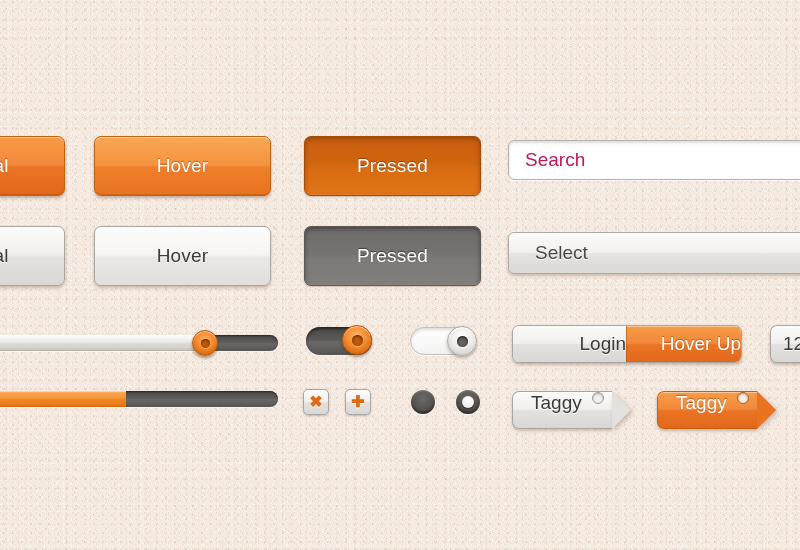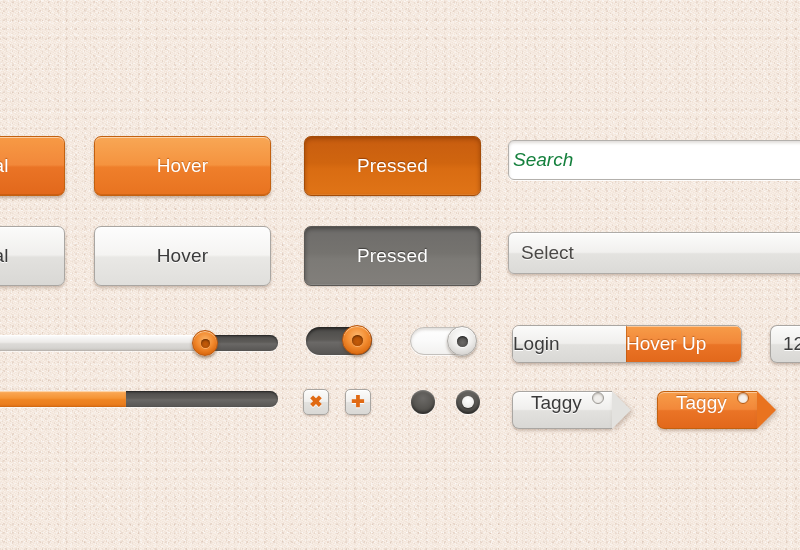--- a/index.html
+++ b/index.html
@@ -99,36 +99,35 @@
   .field{
     display:flex;align-items:center;
     border-radius:6px;box-sizing:border-box;
     border:1px solid #b3b0ac;
     background:#ffffff;
     box-shadow:
       inset 0 2px 3px rgba(130,120,110,.26),
       0 1px 0 rgba(255,255,255,.85);
   }
   .field .ph{
-    padding-left:4px;font-size:19px;color:#15803d;
+    padding-left:16px;font-size:19px;color:#be185d;
     text-shadow:0 1px 0 rgba(255,255,255,.8);
-    font-style:italic;
   }
   
   .selectbox{
     display:flex;align-items:center;
     border-radius:6px;box-sizing:border-box;
     border:1px solid #aeaba7;
     background:linear-gradient(to bottom,#fcfcfb 0%,#f1f0ee 48%,#e4e3e0 52%,#dbdad7 100%);
     box-shadow:
       inset 0 1px 0 rgba(255,255,255,.95),
       0 2px 3px rgba(120,90,70,.33);
   }
   .selectbox .ph{
-    padding-left:12px;font-size:19px;color:#4a4846;
+    padding-left:26px;font-size:19px;color:#4a4846;
     text-shadow:0 1px 0 rgba(255,255,255,.9);
   }
 
   
   .slider-track{
     position:absolute;height:16px;border-radius:8px;
     background:linear-gradient(to bottom,#4b4a48 0%,#5e5c59 45%,#6a6866 55%,#575553 100%);
     box-shadow:inset 0 1px 2px rgba(0,0,0,.55), 0 1px 0 rgba(255,255,255,.6);
     box-sizing:border-box;
   }
@@ -227,21 +226,21 @@
     box-shadow:0 1px 2px rgba(0,0,0,.5);
   }
 
   
   .segmented{
     position:absolute;display:flex;height:38px;border-radius:7px;overflow:hidden;
     box-sizing:border-box;border:1px solid #a9a6a2;
     box-shadow:0 2px 3px rgba(120,90,70,.38), inset 0 1px 0 rgba(255,255,255,.9);
   }
   .seg{
-    display:flex;align-items:center;justify-content:flex-start;
+    display:flex;align-items:center;justify-content:flex-end;
     font-size:19px;box-sizing:border-box;
   }
   .seg.inactive{
     background:linear-gradient(to bottom,#fbfbfa 0%,#f0efed 48%,#e2e1de 52%,#d9d8d5 100%);
     color:#3b3b3b;text-shadow:0 1px 0 rgba(255,255,255,.95);
   }
   .seg.active{
     background:linear-gradient(to bottom,#f9a busca 0%,#f2883a 48%,#ea7426 52%,#e2681b 100%);
     color:#fff;
   }

